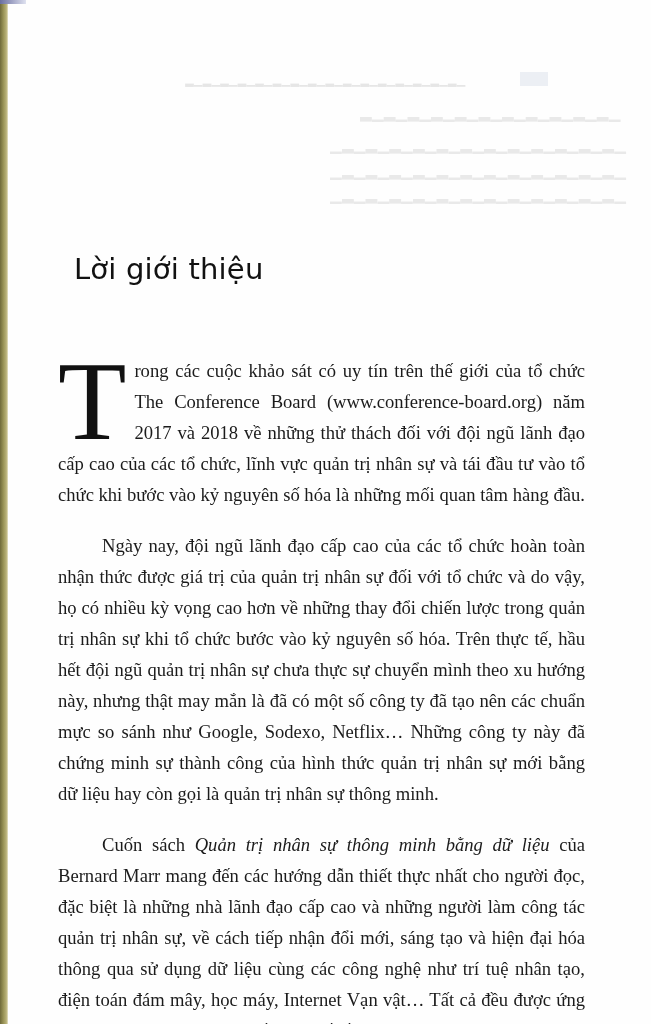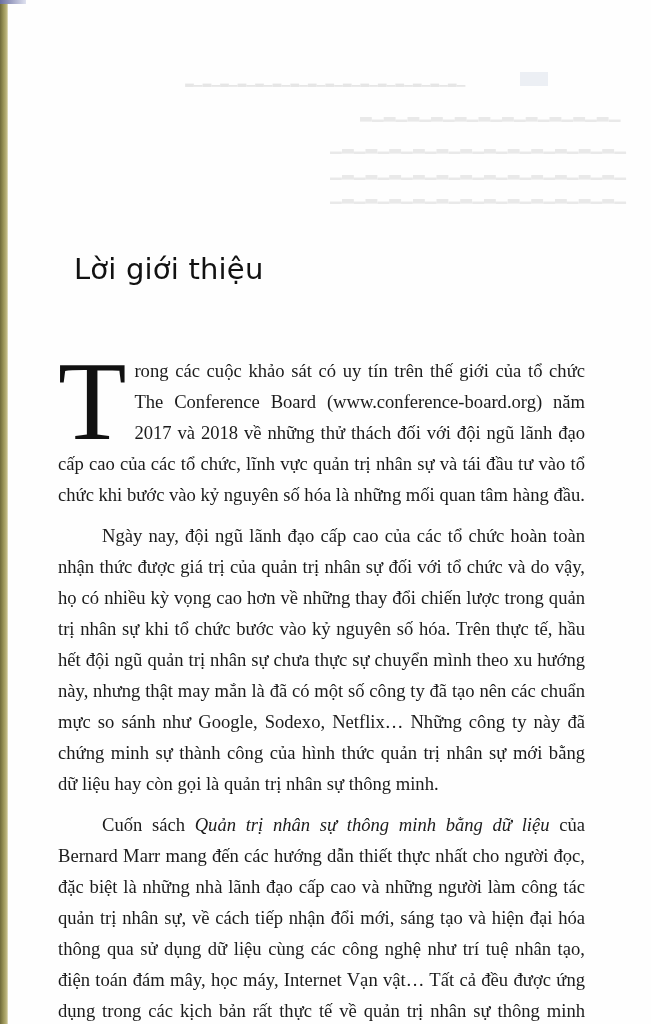--- a/index.html
+++ b/index.html
@@ -31,21 +31,21 @@
     letter-spacing: 0.2px;
   }
   .body {
     position: absolute; left: 58px; top: 355px; width: 527px;
   }
   .para {
     margin: 0; font-size: 18.6px; line-height: 31px;
     text-align: justify; text-align-last: left;
     color: #1b1b1b;
   }
-  .para + .para { margin-top: 10px; }
+  .para + .para { margin-top: 20px; }
   .indent { text-indent: 44px; }
   .dropcap {
     float: left; font-size: 112px; line-height: 80px; height: 86px;
     margin: 6px 8px 0 0; padding: 0;
     font-family: "Liberation Serif", serif; font-weight: normal;
     color: #111;
   }
   em { }
 </style>
 </head>

